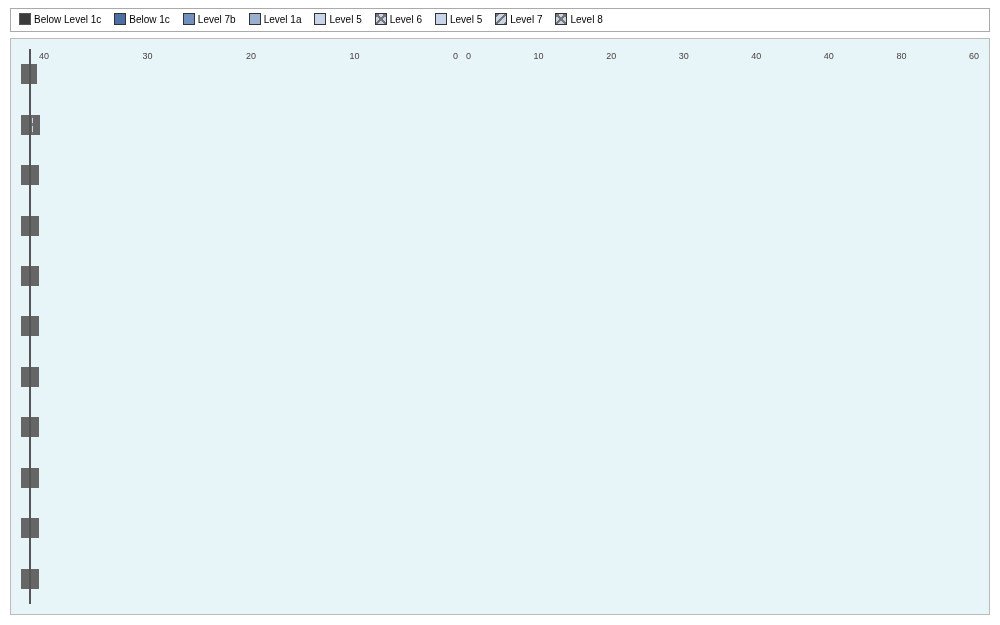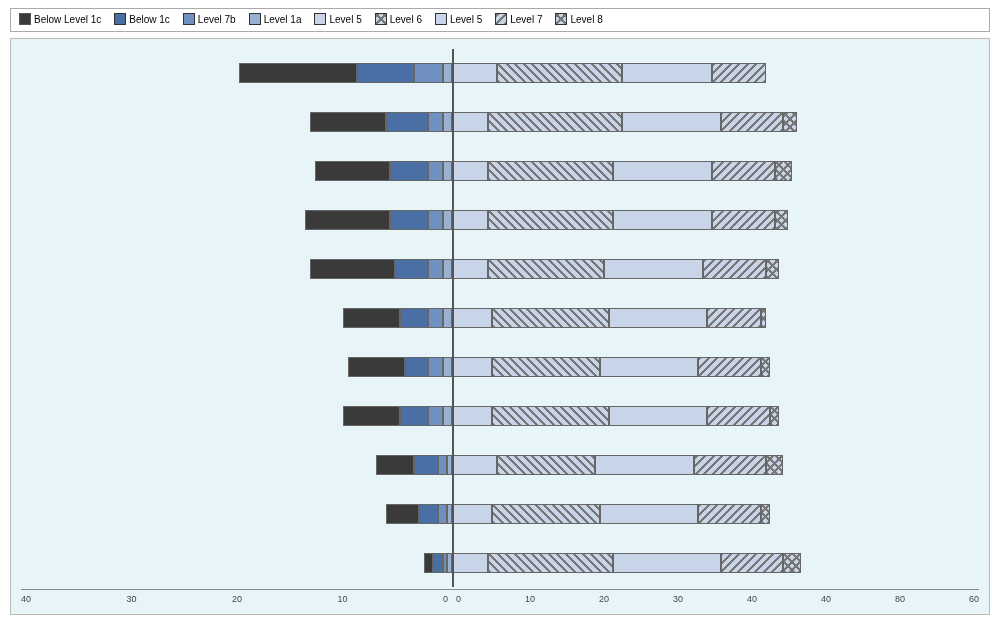--- a/index.html
+++ b/index.html
@@ -44,21 +44,21 @@
       height: 12px;
       border: 1px solid #555;
       flex-shrink: 0;
     }
 
     .chart-area {
       flex: 1;
       background: #e8f5f8;
       border: 1px solid #bbb;
       display: flex;
-      flex-direction: column;
+      flex-direction: row;
       padding: 10px 10px 10px 10px;
       position: relative;
     }
 
     .bars-wrapper {
       flex: 1;
       display: flex;
       flex-direction: column;
       justify-content: space-around;
       position: relative;

